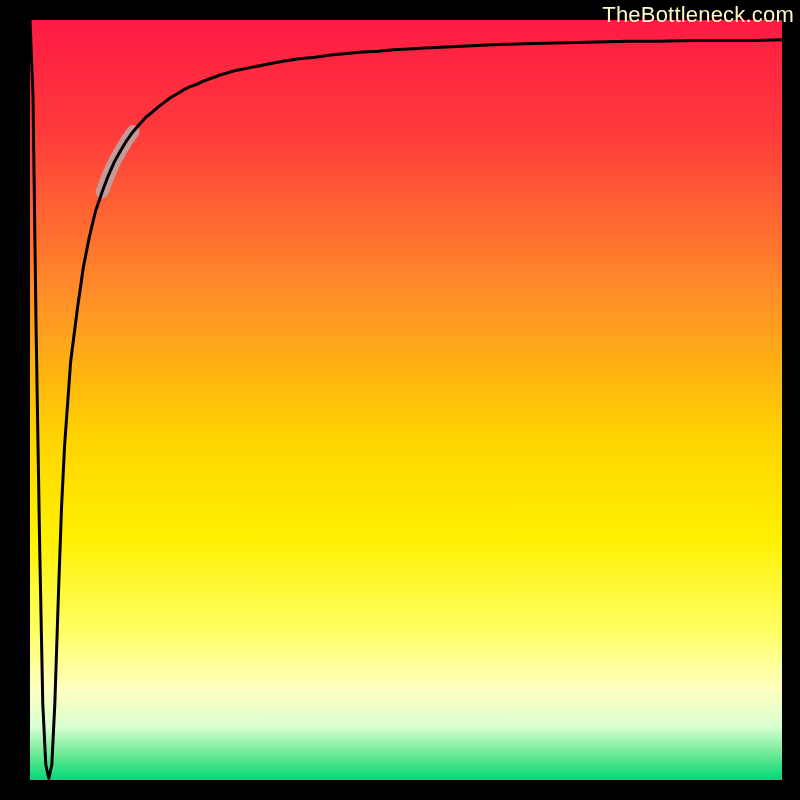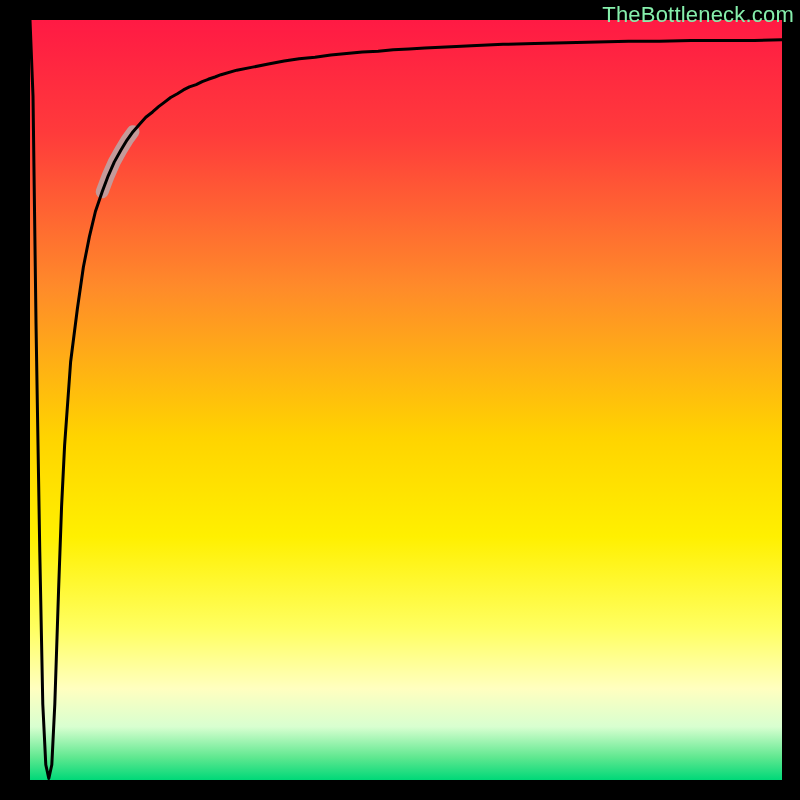--- a/index.html
+++ b/index.html
@@ -13,21 +13,21 @@
   }
   .stage {
     position: relative;
     width: 800px;
     height: 800px;
   }
   .attribution {
     position: absolute;
     top: 2px;
     right: 6px;
-    color: #86efac;
+    color: #fef9c3;
     font-size: 22px;
     font-weight: 400;
     letter-spacing: 0.2px;
     user-select: none;
   }
   svg {
     display: block;
   }
 </style>
 </head>

